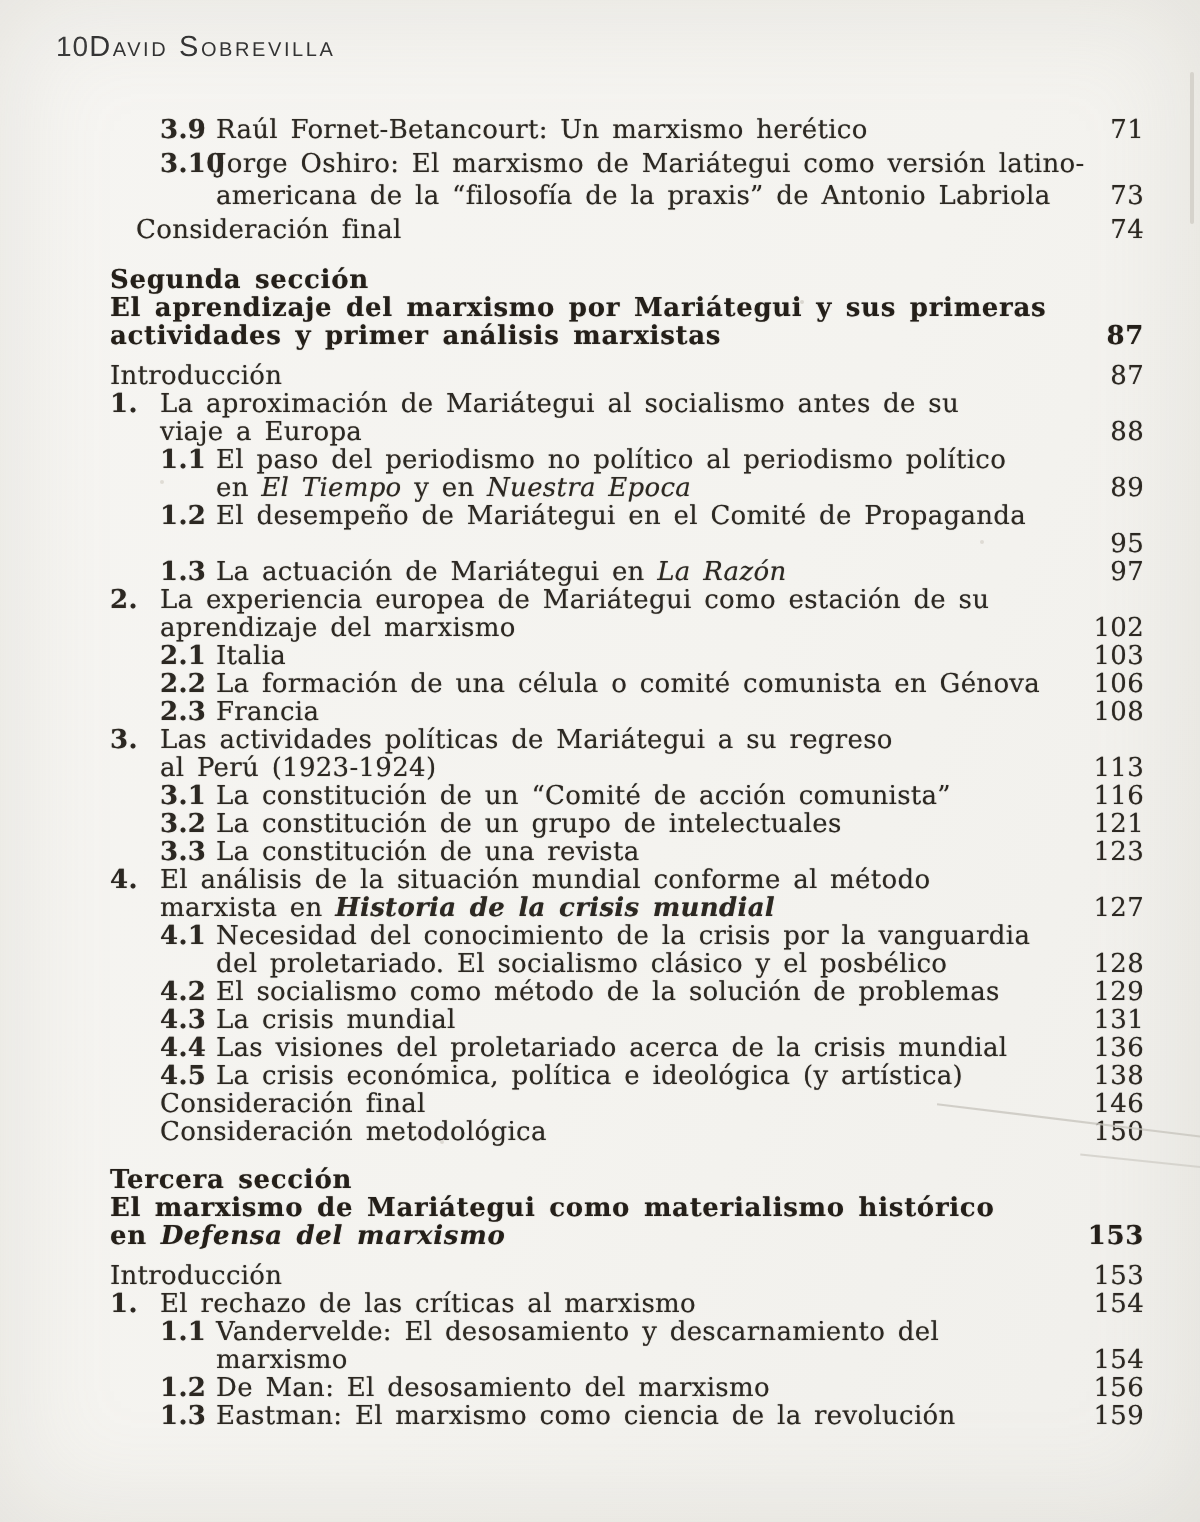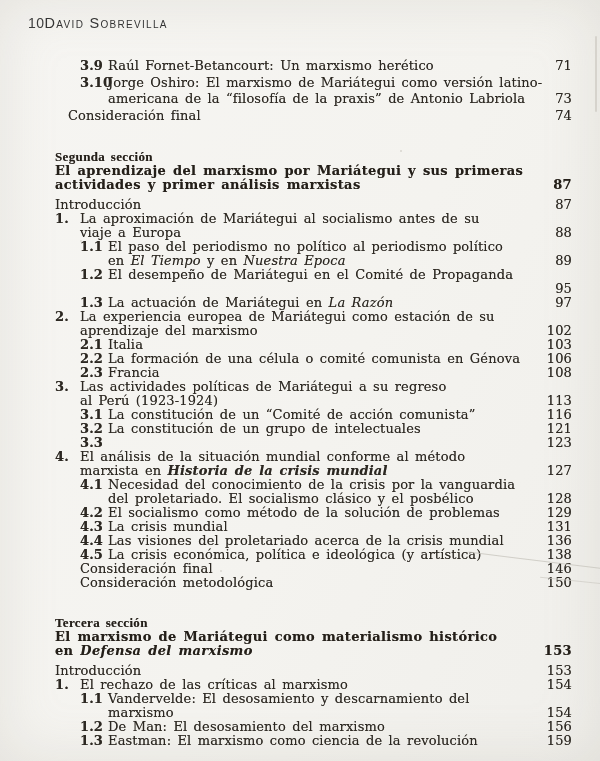--- a/index.html
+++ b/index.html
@@ -35,21 +35,21 @@
   .num { flex:none;font-weight:bold; }
   .item > .num  { width:25px; }
   .sub  { margin-left:25px; }
   .sub > .num { width:28px; }
   .subc { margin-left:53px; }
   .itemc{ margin-left:25px; }
   .c1   { margin-left:13px; }
   .txt  { white-space:nowrap; }
   .pg   { margin-left:auto; padding-left:8px; white-space:nowrap; }
   .sect, .sectb { font-weight:bold; color:#241f19; letter-spacing:0.35px; }
-  .sect { margin-top:26px;font-family:Liberation Serif, serif; }
+  .sect { margin-top:10px; }
   .sectb + .plain { margin-top:6px; }
   .txt i.b { font-weight:bold; }
   
   .scratch1 { position:absolute; left:468px; top:560px; width:138px; height:1px;
               background:#c8c5be; transform:rotate(7deg); opacity:0.8; }
   .scratch2 { position:absolute; left:540px; top:580px; width:62px; height:1px;
               background:#cfccc5; transform:rotate(6deg); opacity:0.75; }
   .edge-mark { position:absolute; left:595px; top:36px; width:2px; height:76px;
                background:#d6d3cc; border-radius:2px; }
   .speck { position:absolute; width:2px; height:2px; background:#d9d6cf; border-radius:50%;
@@ -168,20 +168,21 @@
         <span class="txt"><span>La constitución de un “Comité de acción comunista”</span></span>
         <span class="pg">116</span>
       </div>
       <div class="row sub">
         <span class="num">3.2</span>
         <span class="txt"><span>La constitución de un grupo de intelectuales</span></span>
         <span class="pg">121</span>
       </div>
       <div class="row sub">
         <span class="num">3.3</span>
+        <span class="txt"><span>La constitución de una revista</span></span>
         <span class="pg">123</span>
       </div>
       <div class="row item">
         <span class="num">4.</span>
         <span class="txt"><span>El análisis de la situación mundial conforme al método</span></span>
         <span class="pg"></span>
       </div>
       <div class="row itemc">
         <span class="txt"><span>marxista en </span><i class="b">Historia de la crisis mundial</i></span>
         <span class="pg">127</span>

